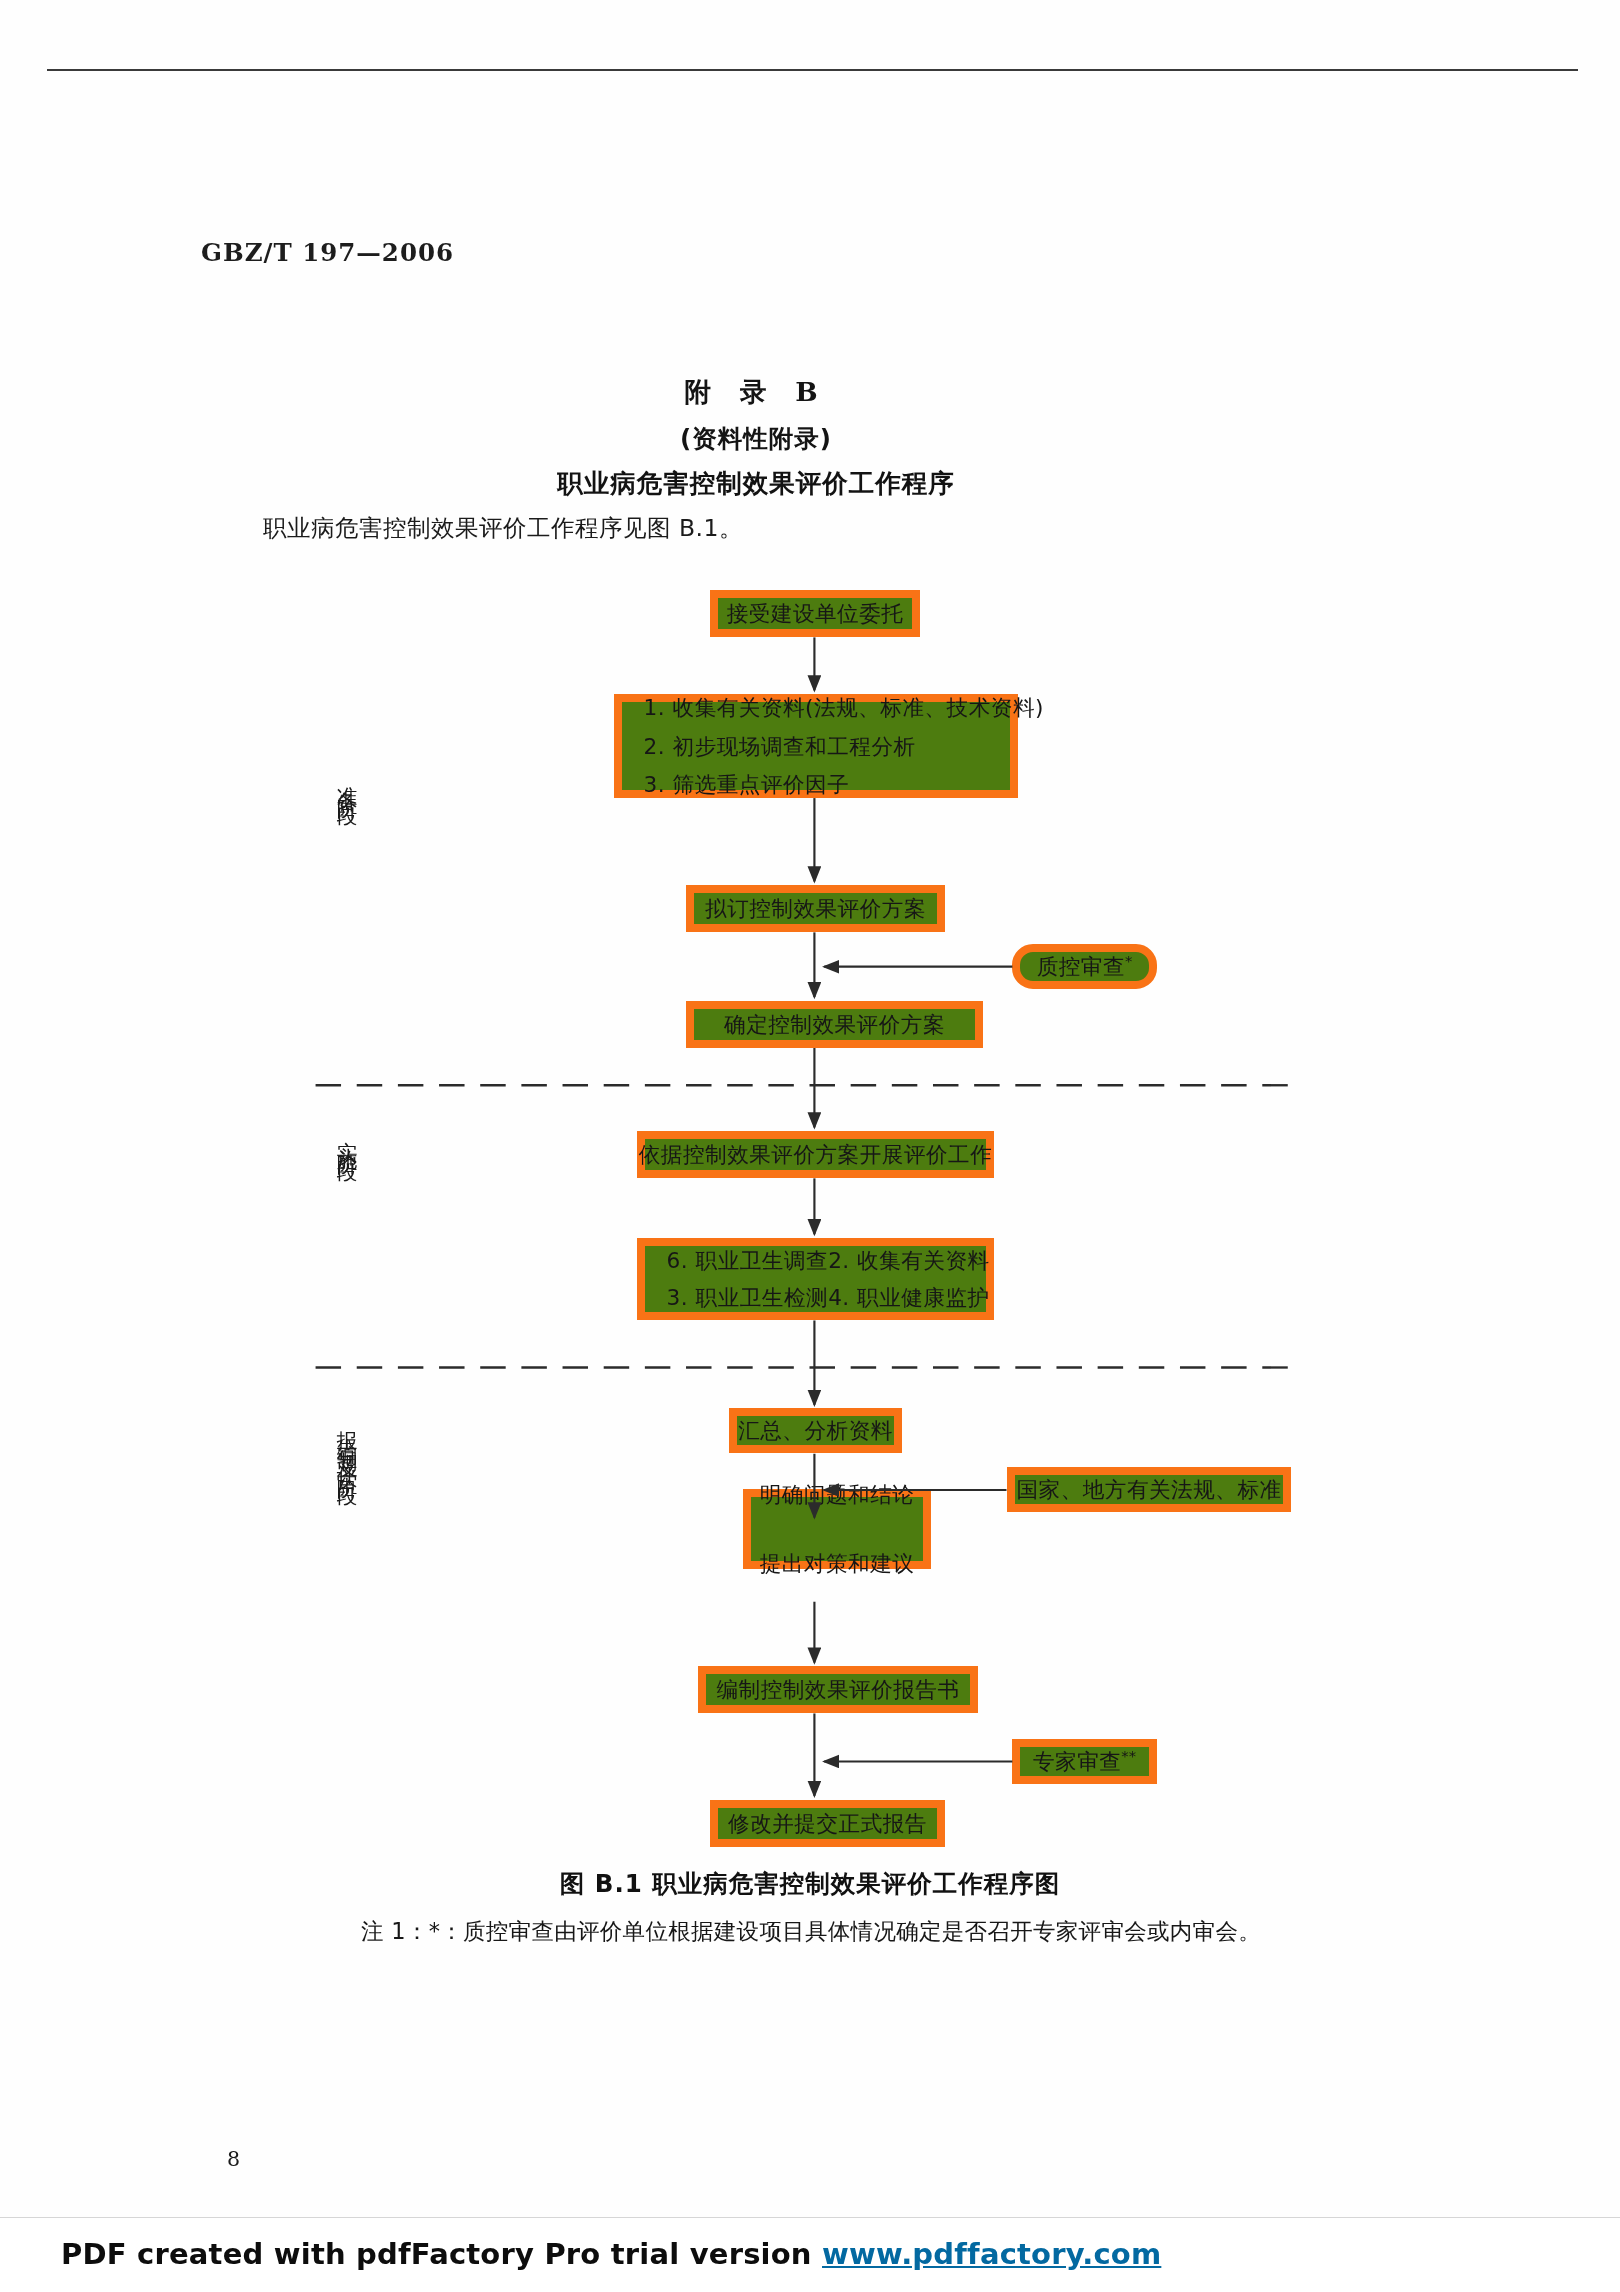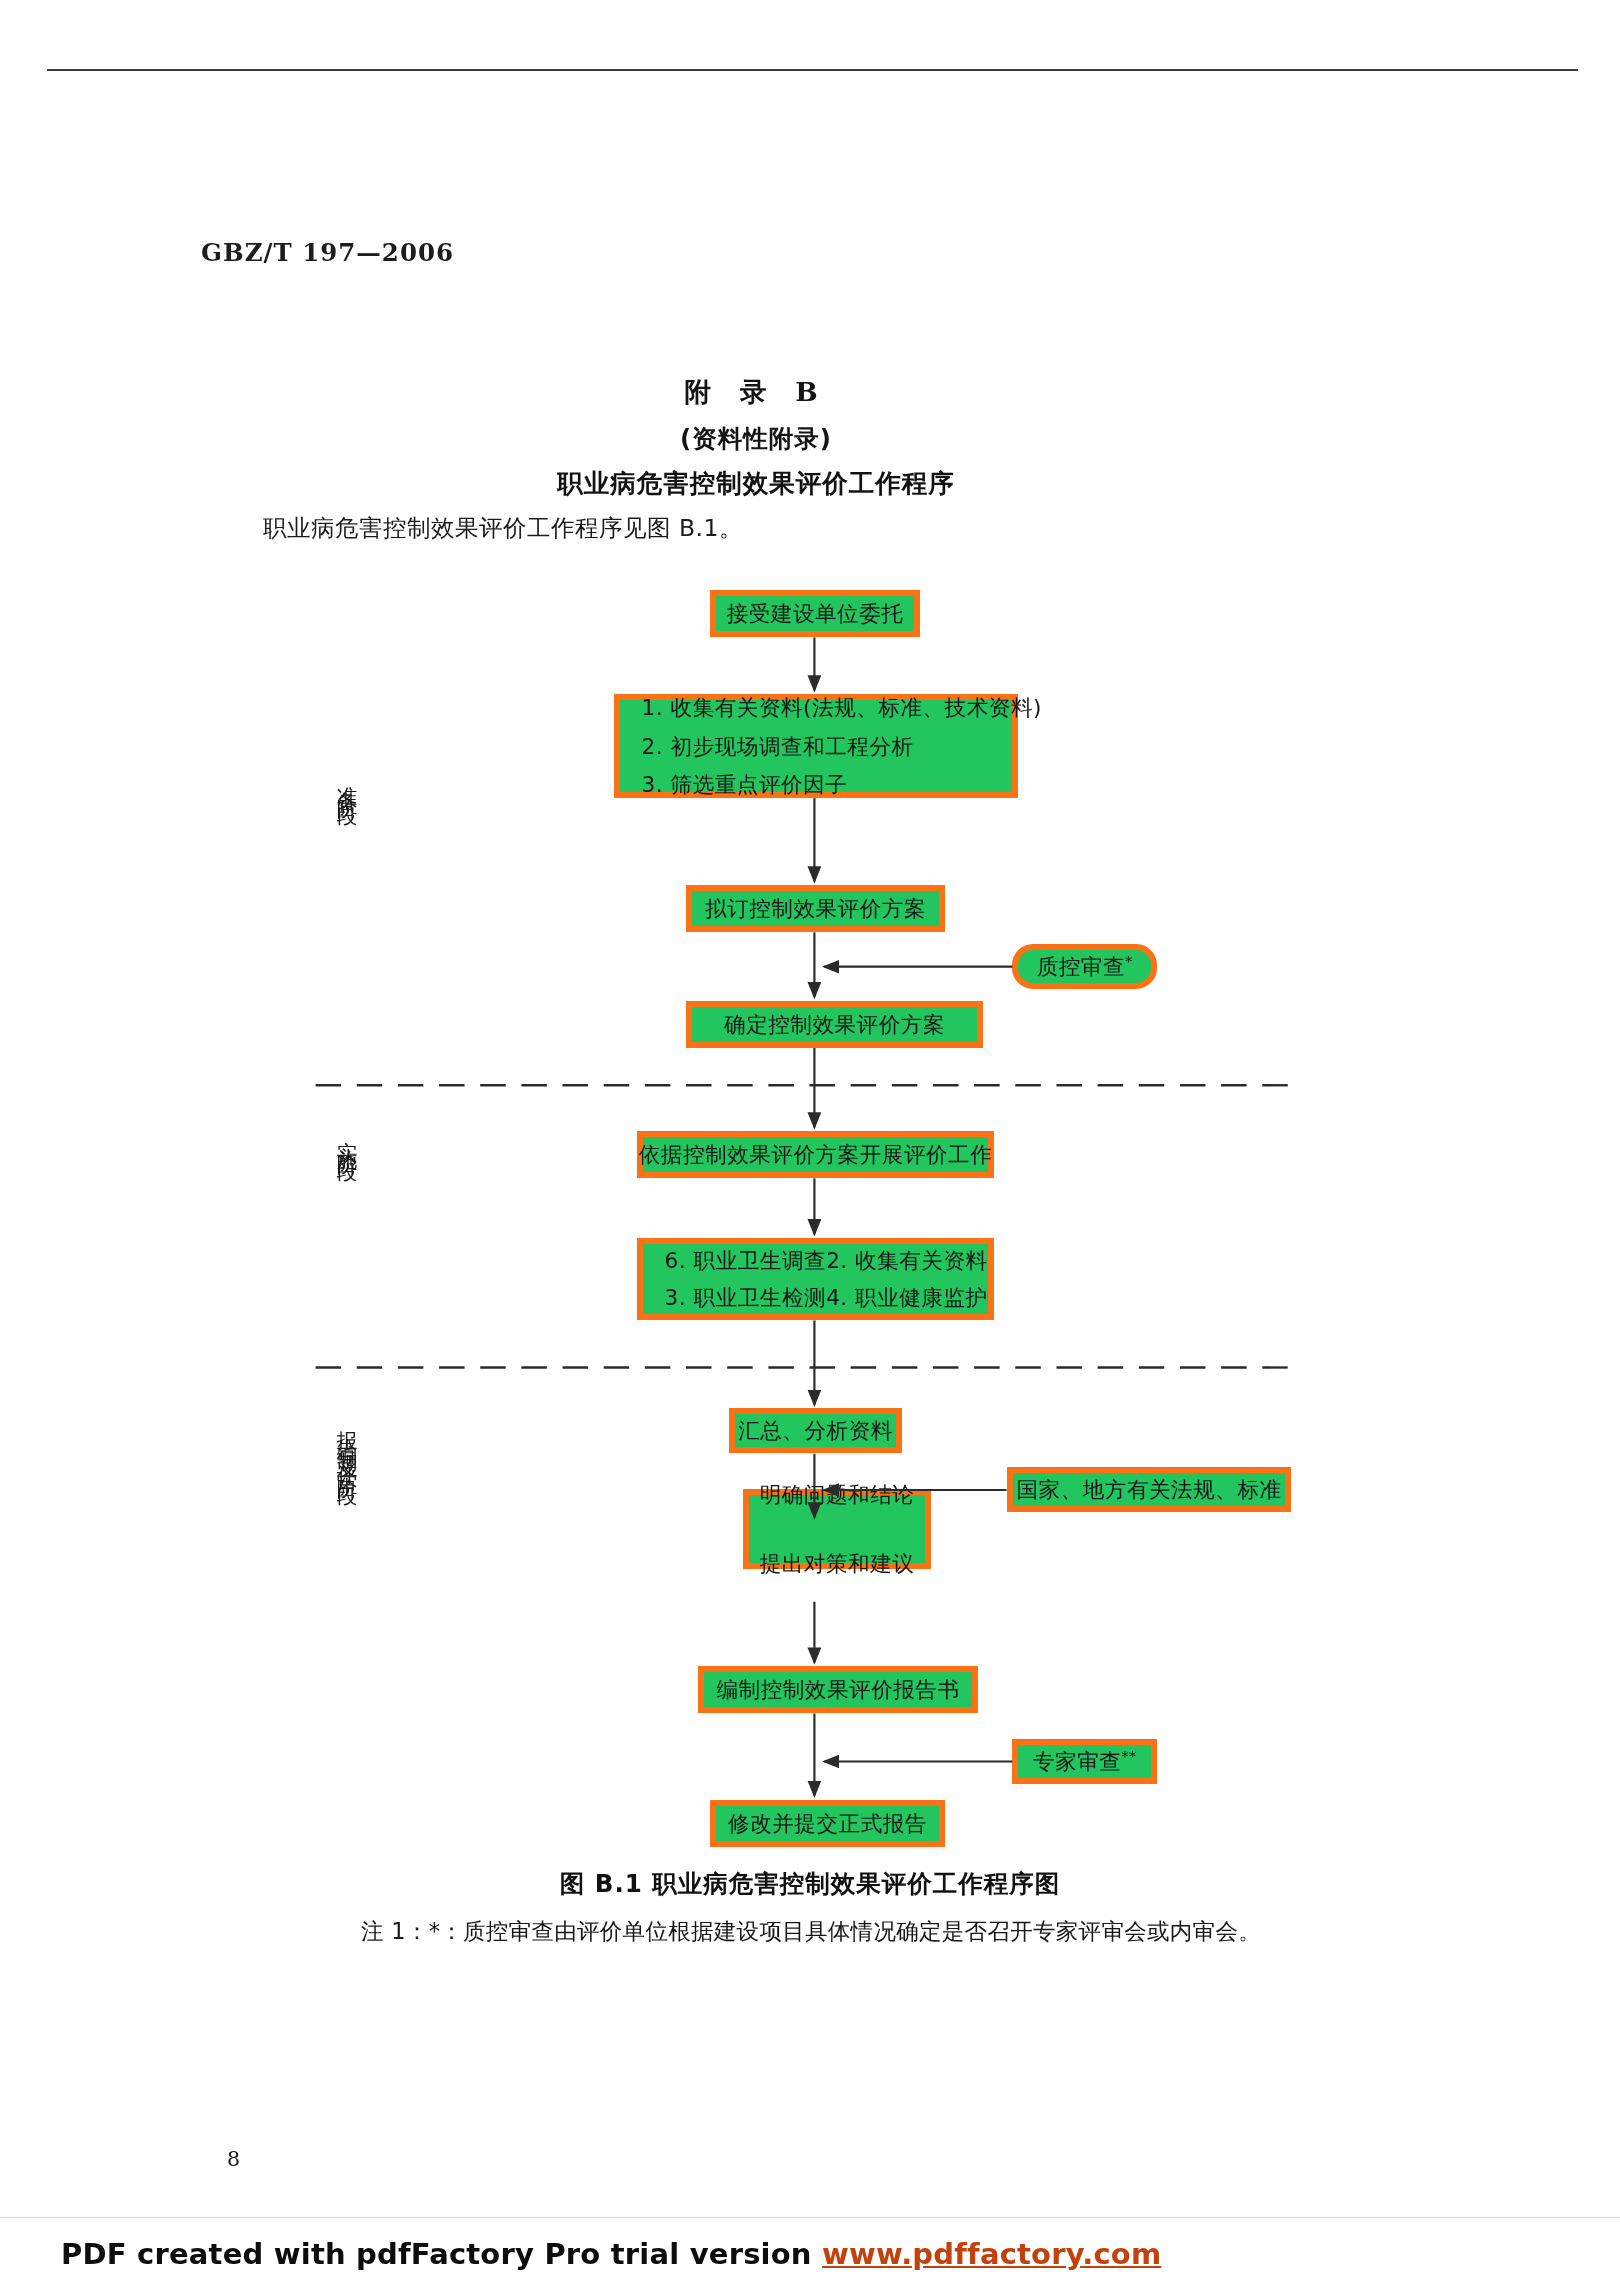--- a/index.html
+++ b/index.html
@@ -85,22 +85,22 @@
     left: 0;
     top: 0;
     width: 1620px;
     height: 2293px;
     pointer-events: none;
   }
 
   .node {
     position: absolute;
     box-sizing: border-box;
-    border: 6px solid #f97316;
-    background: #22c55e;
+    border: 8px solid #f97316;
+    background: #4d7c0f;
     font-size: 21.6px;
     color: #161616;
     display: flex;
     flex-direction: column;
     justify-content: center;
     letter-spacing: 0.5px;
   }
   .node.center { align-items: center; text-align: center; }
   .node .line { padding: 2px 0; white-space: nowrap; }
   .node.listbox { padding-left: 21.6px; }
@@ -175,21 +175,21 @@
   .footer-text {
     position: absolute;
     left: 61px;
     top: 2237px;
     font-size: 29px;
     font-weight: bold;
     color: #0d0d0d;
     letter-spacing: 0.2px;
   }
   .footer-link {
-    color: #c2410c;
+    color: #0369a1;
     text-decoration: underline;
   }
 </style>
 </head>
 <body>
 
 <div id="page">
 
   <div class="top-rule"></div>
 

